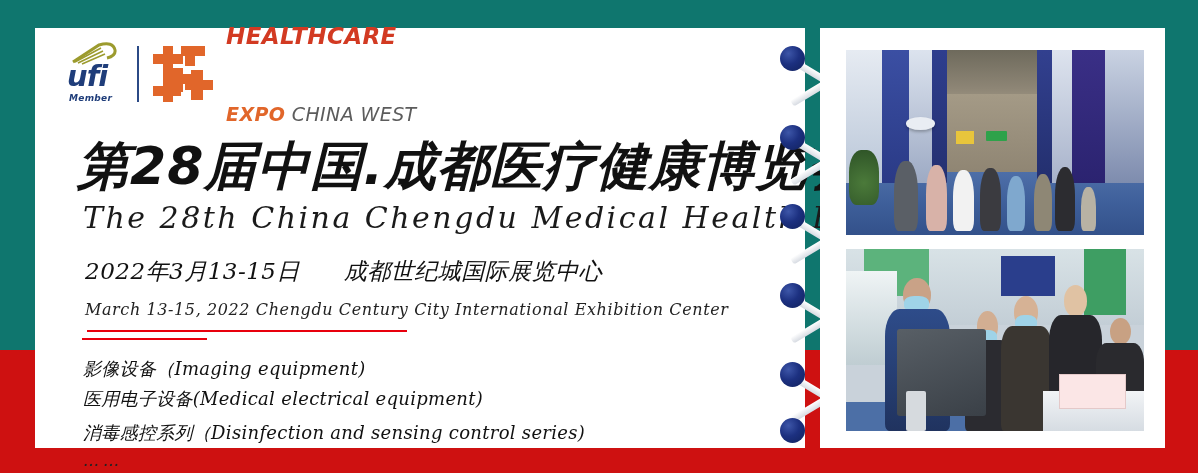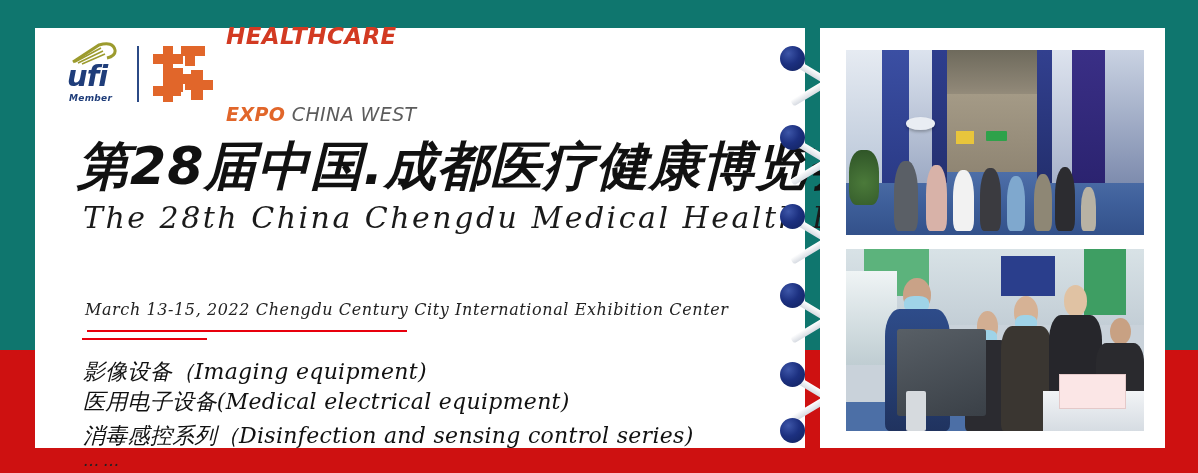--- a/index.html
+++ b/index.html
@@ -59,21 +59,21 @@
     position:absolute;left:50px;top:272px;
     font-family:"DejaVu Serif","Liberation Serif",serif;
     font-size:16px;color:#222;white-space:nowrap;letter-spacing:.6px;
   }
   .rule-long{position:absolute;left:52px;top:302px;width:320px;height:2px;background:#E8000D;}
   .rule-short{position:absolute;left:47px;top:310px;width:125px;height:2px;background:#E8000D;}
 
   .cat{
     position:absolute;left:48px;
     font-family:"DejaVu Serif","Liberation Serif",serif;
-    font-size:22px;color:#111;white-space:nowrap;letter-spacing:.3px;
+    font-size:18px;color:#111;white-space:nowrap;letter-spacing:.3px;
   }
   .cat.c1{top:329px;}
   .cat.c2{top:359px;}
   .cat.c3{top:393px;}
   .cat.c4{top:423px;letter-spacing:4px;font-size:16px;color:#222;}
 
   
   .pins{position:absolute;left:770px;top:28px;width:80px;height:420px;}
   .rod{position:absolute;height:7px;background:linear-gradient(180deg,#FFFFFF,#D7DBE2);
        border-radius:3px;transform-origin:0 50%;}
@@ -170,20 +170,24 @@
         <div class="expo-l2">
           <span class="o">EXPO</span>
           <span class="g">CHINA WEST</span>
         </div>
       </div>
     </div>
 
     <div class="cn-title">第28届中国.成都医疗健康博览会</div>
     <div class="en-title">The 28th China Chengdu Medical Health Expo</div>
 
+    <div class="date-cn">
+      <span>2022年3月13-15日</span>
+      <span class="venue">成都世纪城国际展览中心</span>
+    </div>
 
     <div class="date-en">March 13-15, 2022 Chengdu Century City International Exhibition Center</div>
 
     <div class="rule-long"></div>
     <div class="rule-short"></div>
 
     <div class="cat c1">影像设备（Imaging equipment)</div>
     <div class="cat c3">消毒感控系列（Disinfection and sensing control series)</div>
     <div class="cat c2">医用电子设备(Medical electrical equipment)</div>
     <div class="cat c4">……</div>

